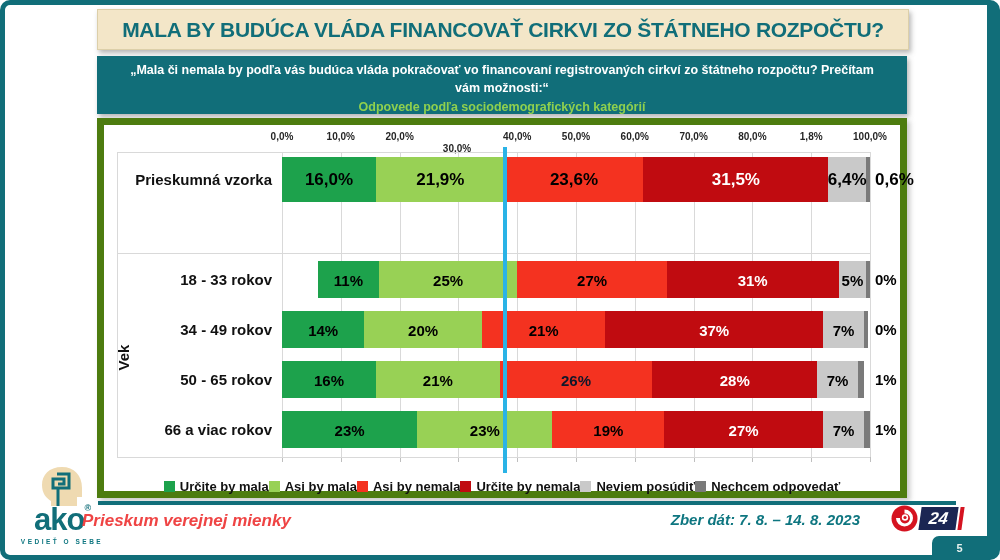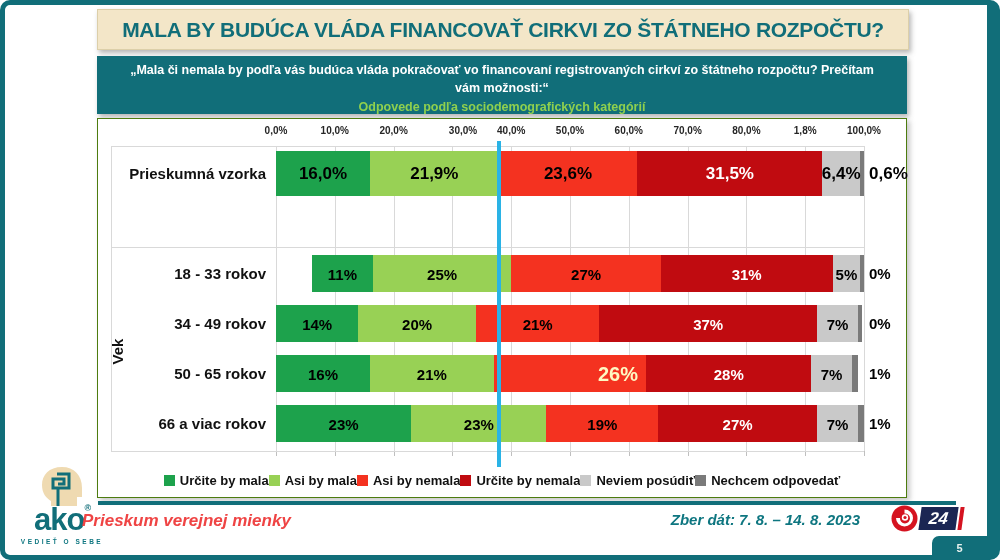--- a/index.html
+++ b/index.html
@@ -10,21 +10,21 @@
   .title-box{position:absolute;left:97px;top:9px;width:810px;height:39px;background:#f3e6c8;
              border:1px solid #dccfa9;box-shadow:2px 3px 5px rgba(90,90,90,.45);
              display:flex;align-items:center;justify-content:center;}
   .title-box h1{margin:0;font-size:21px;font-weight:bold;color:#116e79;letter-spacing:-0.3px;white-space:nowrap;}
   .subtitle-box{position:absolute;left:97px;top:56px;width:810px;height:58px;background:#116e79;
                 box-shadow:2px 3px 5px rgba(90,90,90,.45);text-align:center;color:#fff;
                 font-weight:bold;font-size:12.5px;line-height:1.45;padding-top:5px;box-sizing:border-box;}
   .subtitle-box .q{padding:0 28px;}
   .subtitle-box .note{color:#8fd04e;margin-top:1px;}
   .chart-panel{position:absolute;left:97px;top:118px;width:810px;height:380px;background:#fff;
-               border:1px solid #4d7c0f;box-shadow:3px 3px 5px rgba(120,120,120,.4);box-sizing:border-box;}
+               border:7px solid #4d7c0f;box-shadow:3px 3px 5px rgba(120,120,120,.4);box-sizing:border-box;}
   .axis-tick{position:absolute;top:6px;transform:translateX(-50%);font-size:10px;font-weight:bold;color:#262626;white-space:nowrap;}
   .gridline{position:absolute;width:1px;background:#d9d9d9;}
   .gtick{position:absolute;width:1px;height:5px;background:#bfbfbf;}
   .hline{position:absolute;height:1px;background:#d9d9d9;}
   .vline{position:absolute;width:1px;background:#d9d9d9;}
   .row-label{position:absolute;font-size:15px;font-weight:bold;color:#111;text-align:right;white-space:nowrap;
              display:flex;align-items:center;justify-content:flex-end;}
   .group-label{position:absolute;font-size:15px;font-weight:bold;color:#111;
                transform:rotate(-90deg);transform-origin:center;}
   .bar{position:absolute;display:flex;}
@@ -74,21 +74,21 @@
   <div class="chart-panel" id="chart">
       <div class="axis-tick" style="left: 178px;">0,0%</div>
       <div class="gridline" style="left: 178px; top: 27px; height: 305px;"></div>
       <div class="gtick" style="left: 178px; top: 332px;"></div>
       <div class="axis-tick" style="left: 236.8px;">10,0%</div>
       <div class="gridline" style="left: 236.8px; top: 27px; height: 305px;"></div>
       <div class="gtick" style="left: 236.8px; top: 332px;"></div>
       <div class="axis-tick" style="left: 295.6px;">20,0%</div>
       <div class="gridline" style="left: 295.6px; top: 27px; height: 305px;"></div>
       <div class="gtick" style="left: 295.6px; top: 332px;"></div>
-      <div class="axis-tick" style="left: 365px;">30,0%</div>
+      <div class="axis-tick" style="left: 353px; margin-top: 12px;">30,0%</div>
       <div class="gridline" style="left: 354.4px; top: 27px; height: 305px;"></div>
       <div class="gtick" style="left: 354.4px; top: 332px;"></div>
       <div class="axis-tick" style="left: 413.2px;">40,0%</div>
       <div class="gridline" style="left: 413.2px; top: 27px; height: 305px;"></div>
       <div class="gtick" style="left: 413.2px; top: 332px;"></div>
       <div class="axis-tick" style="left: 472px;">50,0%</div>
       <div class="gridline" style="left: 472px; top: 27px; height: 305px;"></div>
       <div class="gtick" style="left: 472px; top: 332px;"></div>
       <div class="axis-tick" style="left: 530.8px;">60,0%</div>
       <div class="gridline" style="left: 530.8px; top: 27px; height: 305px;"></div>
@@ -172,21 +172,21 @@
       <div class="outside-label" style="font-size: 15px; left: 771px; top: 186px; height: 37px;">0%</div>
       <div class="row-label" style="left: 15px; width: 153px; top: 236px; height: 37px;">50 - 65 rokov</div>
       <div class="bar" style="left: 178px; top: 236px; height: 37px; width: 588px;">
         <div class="seg" style="background: rgb(29, 162, 76); width: 94.08px;">
           <div class="seg-label" style="font-size: 15px; color: rgb(0, 0, 0);">16%</div>
         </div>
         <div class="seg" style="background: rgb(152, 209, 85); width: 123.48px;">
           <div class="seg-label" style="font-size: 15px; color: rgb(0, 0, 0);">21%</div>
         </div>
         <div class="seg" style="background: rgb(244, 50, 32); width: 152.88px;">
-          <div class="seg-label" style="font-size: 20px; color: #fef9c3; margin-left: 48px;">26%</div>
+          <div class="seg-label" style="font-size: 15px; color: #0f172a;">26%</div>
         </div>
         <div class="seg" style="background: rgb(192, 11, 16); width: 164.64px;">
           <div class="seg-label" style="font-size: 15px; color: rgb(255, 255, 255);">28%</div>
         </div>
         <div class="seg" style="background: rgb(201, 201, 201); width: 41.16px;">
           <div class="seg-label" style="font-size: 15px; color: rgb(0, 0, 0);">7%</div>
         </div>
         <div class="seg" style="background: rgb(122, 122, 122); width: 5.88px;"></div>
       </div>
       <div class="outside-label" style="font-size: 15px; left: 771px; top: 236px; height: 37px;">1%</div>

